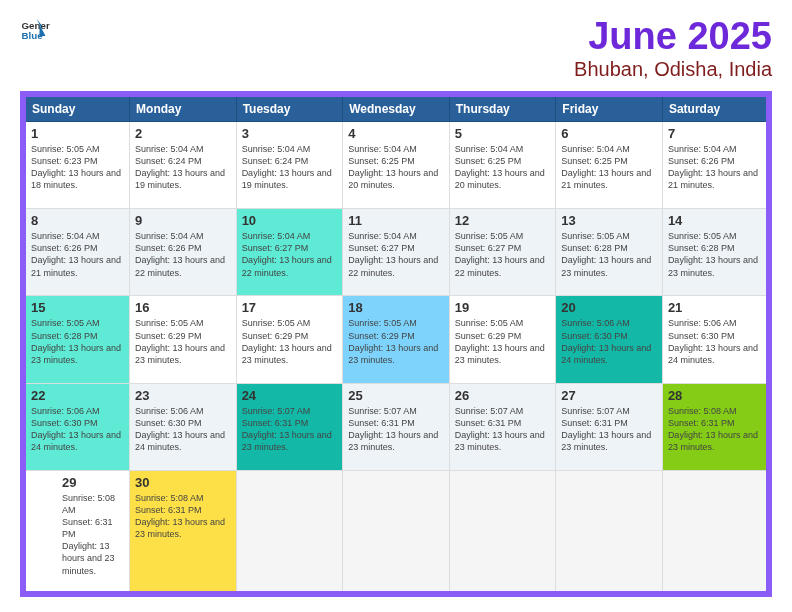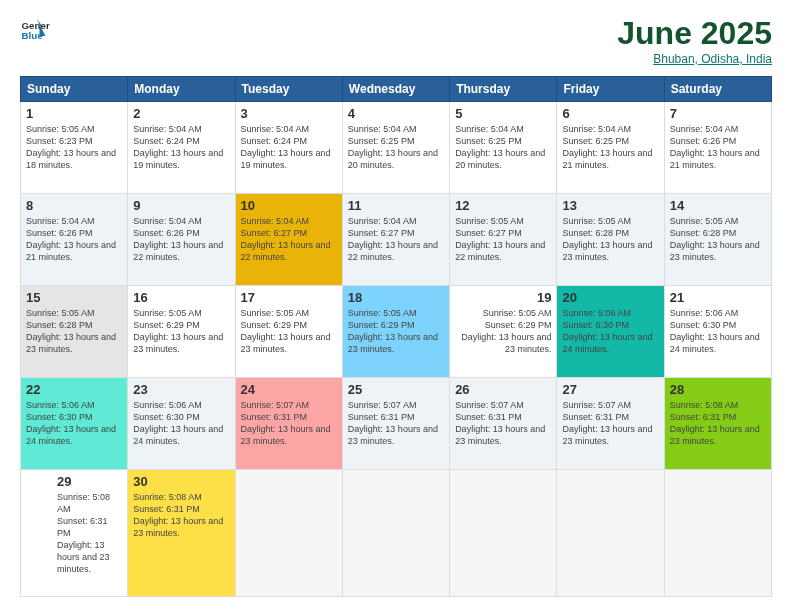--- a/index.html
+++ b/index.html
@@ -29,32 +29,31 @@
       gap: 4px;
     }
     .logo-icon {
       width: 30px;
       height: 30px;
     }
     .title-block {
       text-align: right;
     }
     .title-month {
-      font-size: 32px;
+      font-size: 38px;
       font-weight: bold;
-      color: #14532d;
+      color: #6d28d9;
     }
     .title-location {
-      font-size: 12px;
-      color: #0f766e;
-      text-decoration: underline;
+      font-size: 20px;
+      color: #7f1d1d;
     }
     .calendar {
       flex: 1;
-      border: 1px solid #8b5cf6;
+      border: 6px solid #8b5cf6;
       border-collapse: collapse;
       width: 100%;
       table-layout: fixed;
     }
     .calendar th {
       background: #2a6099;
       color: #fff;
       font-size: 12px;
       font-weight: bold;
       text-align: left;
@@ -125,39 +124,39 @@
           <td style="background: rgb(255, 255, 255);"><span class="day-number">2</span><span class="day-info">Sunrise: 5:04 AM<br>Sunset: 6:24 PM<br>Daylight: 13 hours and 19 minutes.</span></td>
           <td style="background: rgb(255, 255, 255);"><span class="day-number">3</span><span class="day-info">Sunrise: 5:04 AM<br>Sunset: 6:24 PM<br>Daylight: 13 hours and 19 minutes.</span></td>
           <td style="background: rgb(255, 255, 255);"><span class="day-number">4</span><span class="day-info">Sunrise: 5:04 AM<br>Sunset: 6:25 PM<br>Daylight: 13 hours and 20 minutes.</span></td>
           <td style="background: rgb(255, 255, 255);"><span class="day-number">5</span><span class="day-info">Sunrise: 5:04 AM<br>Sunset: 6:25 PM<br>Daylight: 13 hours and 20 minutes.</span></td>
           <td style="background: rgb(255, 255, 255);"><span class="day-number">6</span><span class="day-info">Sunrise: 5:04 AM<br>Sunset: 6:25 PM<br>Daylight: 13 hours and 21 minutes.</span></td>
           <td style="background: rgb(255, 255, 255);"><span class="day-number">7</span><span class="day-info">Sunrise: 5:04 AM<br>Sunset: 6:26 PM<br>Daylight: 13 hours and 21 minutes.</span></td>
         </tr>
         <tr>
           <td style="background: rgb(238, 243, 248);"><span class="day-number">8</span><span class="day-info">Sunrise: 5:04 AM<br>Sunset: 6:26 PM<br>Daylight: 13 hours and 21 minutes.</span></td>
           <td style="background: rgb(238, 243, 248);"><span class="day-number">9</span><span class="day-info">Sunrise: 5:04 AM<br>Sunset: 6:26 PM<br>Daylight: 13 hours and 22 minutes.</span></td>
-          <td style="background: #eab308;"><span class="day-number">10</span><span class="day-info">Sunrise: 5:04 AM<br>Sunset: 6:27 PM<br>Daylight: 13 hours and 22 minutes.</span></td>
+          <td style="background: #5eead4;"><span class="day-number">10</span><span class="day-info">Sunrise: 5:04 AM<br>Sunset: 6:27 PM<br>Daylight: 13 hours and 22 minutes.</span></td>
           <td style="background: rgb(238, 243, 248);"><span class="day-number">11</span><span class="day-info">Sunrise: 5:04 AM<br>Sunset: 6:27 PM<br>Daylight: 13 hours and 22 minutes.</span></td>
           <td style="background: rgb(238, 243, 248);"><span class="day-number">12</span><span class="day-info">Sunrise: 5:05 AM<br>Sunset: 6:27 PM<br>Daylight: 13 hours and 22 minutes.</span></td>
           <td style="background: rgb(238, 243, 248);"><span class="day-number">13</span><span class="day-info">Sunrise: 5:05 AM<br>Sunset: 6:28 PM<br>Daylight: 13 hours and 23 minutes.</span></td>
           <td style="background: rgb(238, 243, 248);"><span class="day-number">14</span><span class="day-info">Sunrise: 5:05 AM<br>Sunset: 6:28 PM<br>Daylight: 13 hours and 23 minutes.</span></td>
         </tr>
         <tr>
-          <td style="background: #e5e5e5;"><span class="day-number">15</span><span class="day-info">Sunrise: 5:05 AM<br>Sunset: 6:28 PM<br>Daylight: 13 hours and 23 minutes.</span></td>
+          <td style="background: #5eead4;"><span class="day-number">15</span><span class="day-info">Sunrise: 5:05 AM<br>Sunset: 6:28 PM<br>Daylight: 13 hours and 23 minutes.</span></td>
           <td style="background: rgb(255, 255, 255);"><span class="day-number">16</span><span class="day-info">Sunrise: 5:05 AM<br>Sunset: 6:29 PM<br>Daylight: 13 hours and 23 minutes.</span></td>
           <td style="background: rgb(255, 255, 255);"><span class="day-number">17</span><span class="day-info">Sunrise: 5:05 AM<br>Sunset: 6:29 PM<br>Daylight: 13 hours and 23 minutes.</span></td>
           <td style="background: #7dd3fc;"><span class="day-number">18</span><span class="day-info">Sunrise: 5:05 AM<br>Sunset: 6:29 PM<br>Daylight: 13 hours and 23 minutes.</span></td>
-          <td style="background: rgb(255, 255, 255); text-align: right;"><span class="day-number">19</span><span class="day-info">Sunrise: 5:05 AM<br>Sunset: 6:29 PM<br>Daylight: 13 hours and 23 minutes.</span></td>
+          <td style="background: rgb(255, 255, 255);"><span class="day-number">19</span><span class="day-info">Sunrise: 5:05 AM<br>Sunset: 6:29 PM<br>Daylight: 13 hours and 23 minutes.</span></td>
           <td style="background: #14b8a6;"><span class="day-number">20</span><span class="day-info">Sunrise: 5:06 AM<br>Sunset: 6:30 PM<br>Daylight: 13 hours and 24 minutes.</span></td>
           <td style="background: rgb(255, 255, 255);"><span class="day-number">21</span><span class="day-info">Sunrise: 5:06 AM<br>Sunset: 6:30 PM<br>Daylight: 13 hours and 24 minutes.</span></td>
         </tr>
         <tr>
           <td style="background: #5eead4;"><span class="day-number">22</span><span class="day-info">Sunrise: 5:06 AM<br>Sunset: 6:30 PM<br>Daylight: 13 hours and 24 minutes.</span></td>
           <td style="background: rgb(238, 243, 248);"><span class="day-number">23</span><span class="day-info">Sunrise: 5:06 AM<br>Sunset: 6:30 PM<br>Daylight: 13 hours and 24 minutes.</span></td>
-          <td style="background: #fca5a5;"><span class="day-number">24</span><span class="day-info">Sunrise: 5:07 AM<br>Sunset: 6:31 PM<br>Daylight: 13 hours and 23 minutes.</span></td>
+          <td style="background: #14b8a6;"><span class="day-number">24</span><span class="day-info">Sunrise: 5:07 AM<br>Sunset: 6:31 PM<br>Daylight: 13 hours and 23 minutes.</span></td>
           <td style="background: rgb(238, 243, 248);"><span class="day-number">25</span><span class="day-info">Sunrise: 5:07 AM<br>Sunset: 6:31 PM<br>Daylight: 13 hours and 23 minutes.</span></td>
           <td style="background: rgb(238, 243, 248);"><span class="day-number">26</span><span class="day-info">Sunrise: 5:07 AM<br>Sunset: 6:31 PM<br>Daylight: 13 hours and 23 minutes.</span></td>
           <td style="background: rgb(238, 243, 248);"><span class="day-number">27</span><span class="day-info">Sunrise: 5:07 AM<br>Sunset: 6:31 PM<br>Daylight: 13 hours and 23 minutes.</span></td>
           <td style="background: #84cc16; margin-top: 44px;"><span class="day-number">28</span><span class="day-info">Sunrise: 5:08 AM<br>Sunset: 6:31 PM<br>Daylight: 13 hours and 23 minutes.</span></td>
         </tr>
         <tr>
           <td style="background: rgb(255, 255, 255); padding-left: 36px;"><span class="day-number">29</span><span class="day-info">Sunrise: 5:08 AM<br>Sunset: 6:31 PM<br>Daylight: 13 hours and 23 minutes.</span></td>
           <td style="background: #fde047;"><span class="day-number">30</span><span class="day-info">Sunrise: 5:08 AM<br>Sunset: 6:31 PM<br>Daylight: 13 hours and 23 minutes.</span></td>
           <td class="empty"></td>
           <td class="empty"></td>

